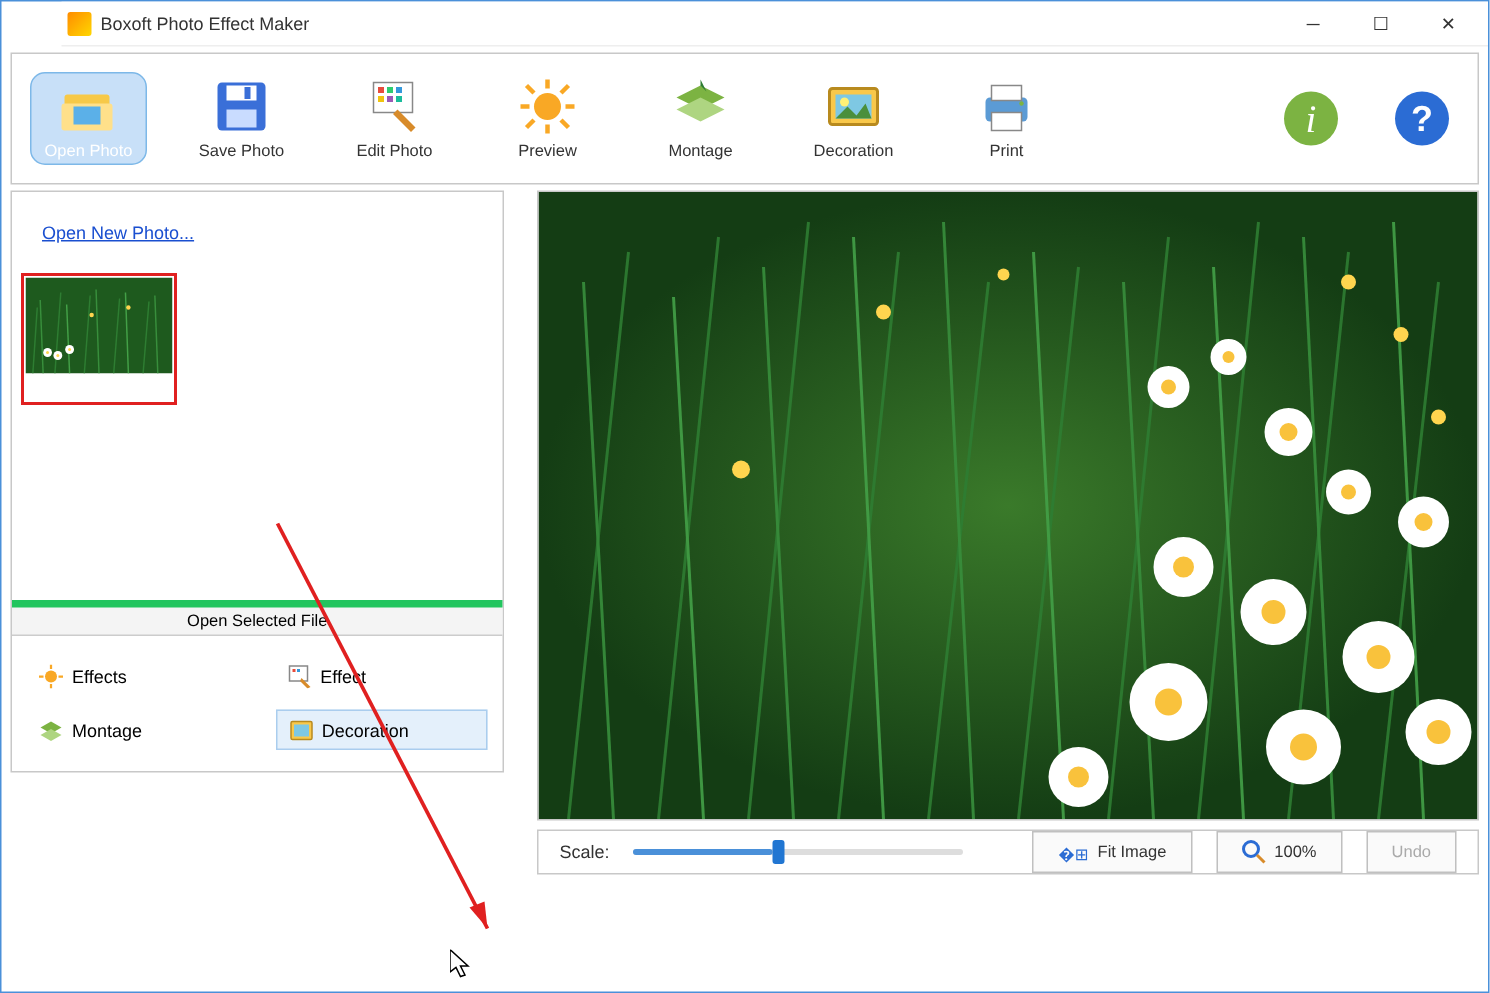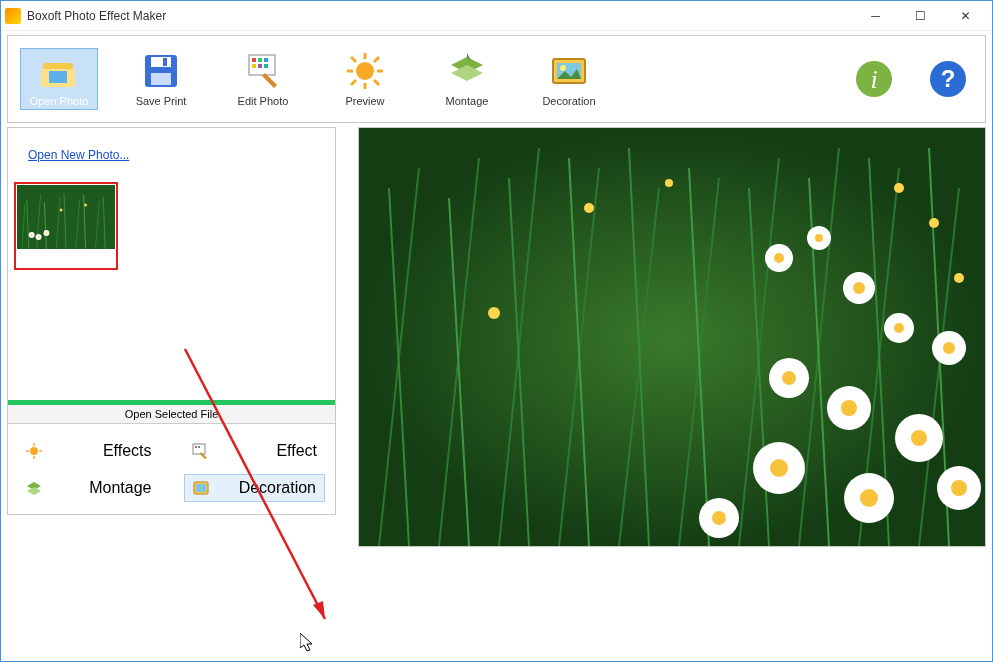--- a/index.html
+++ b/index.html
@@ -1,37 +1,37 @@
 <!DOCTYPE html>
 <html><head>
 <meta charset="utf-8">
 <style>
 * { box-sizing: border-box; margin: 0; padding: 0; }
 body { font-family: "Segoe UI", Tahoma, sans-serif; font-size: 12px; background: #fff; width: 993px; height: 662px; overflow: hidden; border: 1px solid #4a90d9; }
-.titlebar { height: 30px; background: #fff; display: flex; align-items: center; padding: 0 4px; border-bottom: 1px solid #eee; }
+.titlebar { height: 30px; background: #fff; display: flex; align-items: center; padding: 0 4px; border-bottom: 1px solid #eee; margin-left: 40px; }
 .titlebar .app-icon { width: 16px; height: 16px; background: linear-gradient(135deg,#ff8c00,#ffd700); border-radius: 2px; margin-right: 6px; }
 .titlebar .title { flex: 1; color: #333; font-size: 12px; }
 .titlebar .win-btn { width: 45px; height: 28px; display: flex; align-items: center; justify-content: center; color: #333; }
 .toolbar { height: 88px; margin: 4px 6px; border: 1px solid #c8c8c8; background: #fff; display: flex; align-items: center; padding: 4px 12px; gap: 24px; }
 .tb-item { display: flex; flex-direction: column; align-items: center; gap: 4px; width: 78px; }
-.tb-item.selected { background: #c8e0f8; border: 1px solid #7db8e8; border-radius: 0; padding: 2px 0; width: 78px; }
+.tb-item.selected { background: #c8e0f8; border: 1px solid #7db8e8; border-radius: 10px; padding: 2px 0; width: 78px; }
 .tb-item .label { font-size: 11px; color: #333; }
 .tb-item.selected .label { color: #fff; }
 .tb-spacer { flex: 1; }
 .main { display: flex; height: 388px; gap: 20px; }
 .sidebar { width: 347px; display: flex; flex-direction: column; border: 1px solid #c8c8c8; margin: 0 2px 0 6px; }
 .link-row { padding: 20px 20px; }
 .link-row a { color: #1a4fd0; text-decoration: underline; font-size: 12px; }
 .thumb-area { flex: 1; padding: 0 6px; }
 .thumb { width: 104px; border: 2px solid #e02020; padding: 1px; background: #fff; }
 .thumb-img { width: 98px; height: 64px; }
 .thumb-caption { height: 18px; background: #fff; }
 .open-sel { height: 24px; border-top: 5px solid #22c55e; border-bottom: 1px solid #ccc; display: flex; align-items: center; justify-content: center; font-size: 11px; background: #f4f4f4; }
 .bottom-tabs { height: 90px; padding: 14px 10px; display: grid; grid-template-columns: 1fr 1fr; gap: 10px 24px; }
-.tab-btn { display: flex; align-items: center; gap: 6px; font-size: 16px; padding: 4px 8px; justify-content: space-between; }
+.tab-btn { display: flex; align-items: center; gap: 6px; font-size: 12px; padding: 4px 8px; }
 .tab-btn.active { background: #e4f0fb; border: 1px solid #aacdee; }
 .tab-icon { width: 18px; height: 18px; display: inline-block; }
 .canvas-wrap { flex: 1; display: flex; flex-direction: column; margin-right: 6px; }
 .canvas { flex: 1; border: 1px solid #c8c8c8; display: flex; align-items: center; justify-content: center; }
 .canvas-img { width: 626px; height: 418px; }
 .grass-svg { width: 100%; height: 100%; display: block; }
 .statusbar { height: 50px; border: 1px solid #c8c8c8; margin-top: 6px; display: flex; align-items: center; padding: 0 14px; gap: 16px; background: #fff; }
 .statusbar .lbl { font-size: 12px; color: #333; }
 .slider { flex: 0 0 220px; height: 4px; background: #ddd; position: relative; border-radius: 2px; }
 .slider .fill { position: absolute; left: 0; top: 0; bottom: 0; width: 42%; background: #4a90d9; border-radius: 2px; }
@@ -66,21 +66,21 @@
         </svg>
     <span class="label">Open Photo</span>
   </div>
   <div class="tb-item">
     <svg class="icon">
           <rect x="4" y="4" width="32" height="32" rx="3" fill="#3a6fd8"></rect>
           <rect x="10" y="6" width="20" height="10" fill="#fff"></rect>
           <rect x="10" y="22" width="20" height="12" fill="#c9dcff"></rect>
           <rect x="22" y="7" width="4" height="8" fill="#3a6fd8"></rect>
         </svg>
-    <span class="label">Save Print</span>
+    <span class="label">Save Photo</span>
   </div>
   <div class="tb-item">
     <svg class="icon">
           <rect x="6" y="4" width="26" height="20" fill="#fff" stroke="#888"></rect>
           <rect x="9" y="7" width="4" height="4" fill="#e74c3c"></rect>
           <rect x="15" y="7" width="4" height="4" fill="#2ecc71"></rect>
           <rect x="21" y="7" width="4" height="4" fill="#3498db"></rect>
           <rect x="9" y="13" width="4" height="4" fill="#f1c40f"></rect>
           <rect x="15" y="13" width="4" height="4" fill="#9b59b6"></rect>
           <rect x="21" y="13" width="4" height="4" fill="#1abc9c"></rect>
@@ -113,20 +113,29 @@
     <span class="label">Montage</span>
   </div>
   <div class="tb-item">
     <svg class="icon">
           <rect x="4" y="8" width="32" height="24" rx="2" fill="#f9c84a" stroke="#b88a1e" stroke-width="2"></rect>
           <rect x="8" y="12" width="24" height="16" fill="#7ec8e3"></rect>
           <circle cx="14" cy="17" r="3" fill="#fff176"></circle>
           <path d="M8 28 L16 20 L22 26 L28 18 L32 28 Z" fill="#4a8f3c"></path>
         </svg>
     <span class="label">Decoration</span>
+  </div>
+  <div class="tb-item">
+    <svg class="icon">
+          <rect x="6" y="14" width="28" height="16" rx="3" fill="#5b9bd5"></rect>
+          <rect x="10" y="6" width="20" height="10" fill="#fff" stroke="#888"></rect>
+          <rect x="10" y="24" width="20" height="12" fill="#fff" stroke="#888"></rect>
+          <circle cx="30" cy="18" r="1.5" fill="#7cb342"></circle>
+        </svg>
+    <span class="label">Print</span>
   </div>
   <div class="tb-spacer"></div>
   <div class="tb-item" style="width:50px">
     <svg class="icon">
           <circle cx="20" cy="20" r="18" fill="#7cb342"></circle>
           <text x="20" y="29" text-anchor="middle" font-size="26" font-style="italic" font-family="Georgia" fill="#fff">i</text>
         </svg>
   </div>
   <div class="tb-item" style="width:50px">
     <svg class="icon">
@@ -298,20 +307,42 @@
                   <circle r="8" fill="#f9c23c"></circle>
                 </g>
             <g transform="translate(360,390)">
                   <circle r="20" fill="#fff"></circle>
                   <circle r="7" fill="#f9c23c"></circle>
                 </g>
           </g>
         </svg>
       </div>
     </div>
+    <div class="statusbar">
+      <span class="lbl">Scale:</span>
+      <div class="slider">
+        <div class="fill"></div>
+            <div class="thumb-h"></div>
+      </div>
+      <div class="sb-spacer"></div>
+      <div class="sb-btn">
+        <span style="color:#2b6cd4">�⊞</span>
+            <span>Fit Image</span>
+      </div>
+      <div class="sb-btn">
+        <svg class="icon-sm">
+              <circle cx="6" cy="6" r="5" fill="none" stroke="#2b6cd4" stroke-width="2"></circle>
+              <line x1="10" y1="10" x2="15" y2="15" stroke="#d88b2a" stroke-width="2"></line>
+            </svg>
+        <span>100%</span>
+      </div>
+      <div class="sb-btn disabled">
+        <span>Undo</span>
+      </div>
+    </div>
   </div>
 </div>
 
 <svg class="arrow-overlay" viewBox="0 0 180 310">
   <line x1="10" y1="10" x2="150" y2="280" stroke="#e02020" stroke-width="2.5"></line>
   <polygon points="150,280 138,266 148,262" fill="#e02020"></polygon>
 </svg>
 
 <svg class="cursor-overlay" width="16" height="20">
   <path d="M0 0 L0 15 L4 12 L7 18 L10 17 L7 11 L12 11 Z" fill="#fff" stroke="#000" stroke-width="1"></path>

